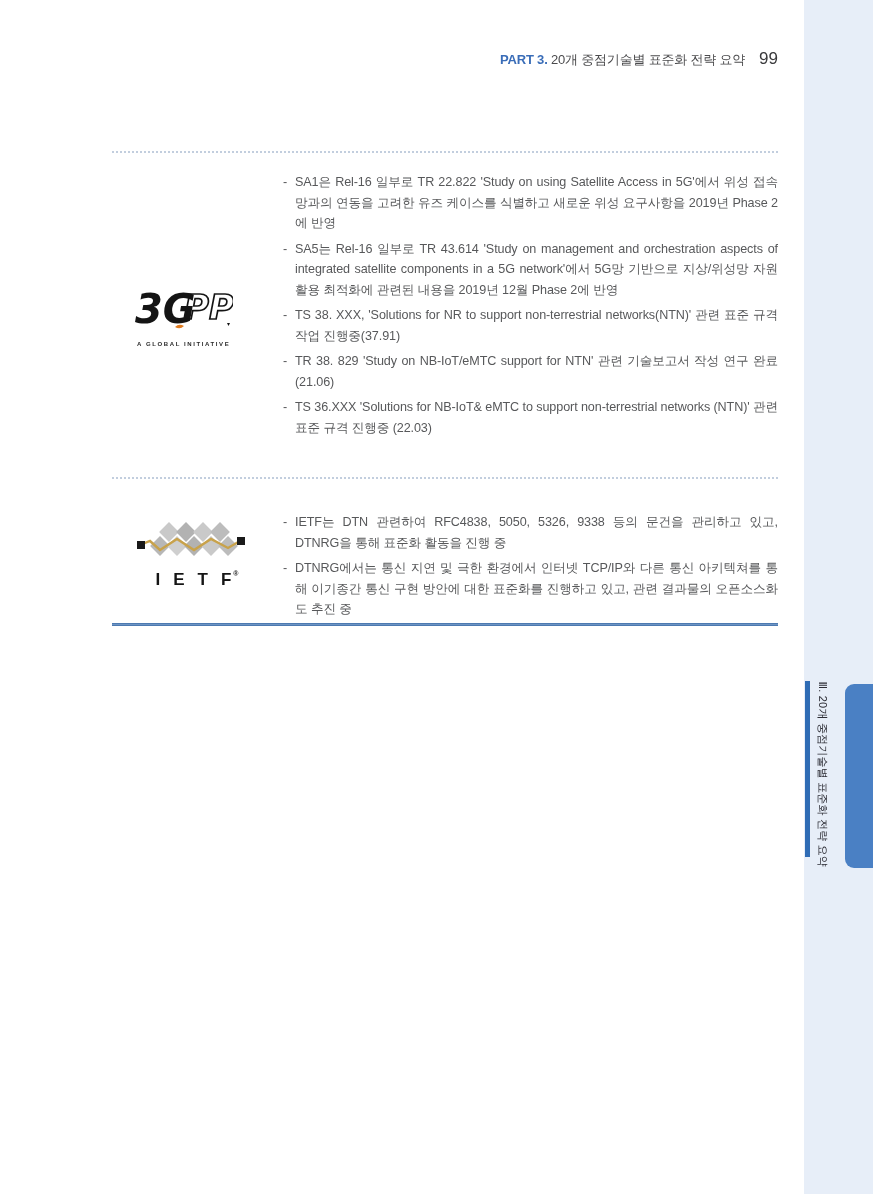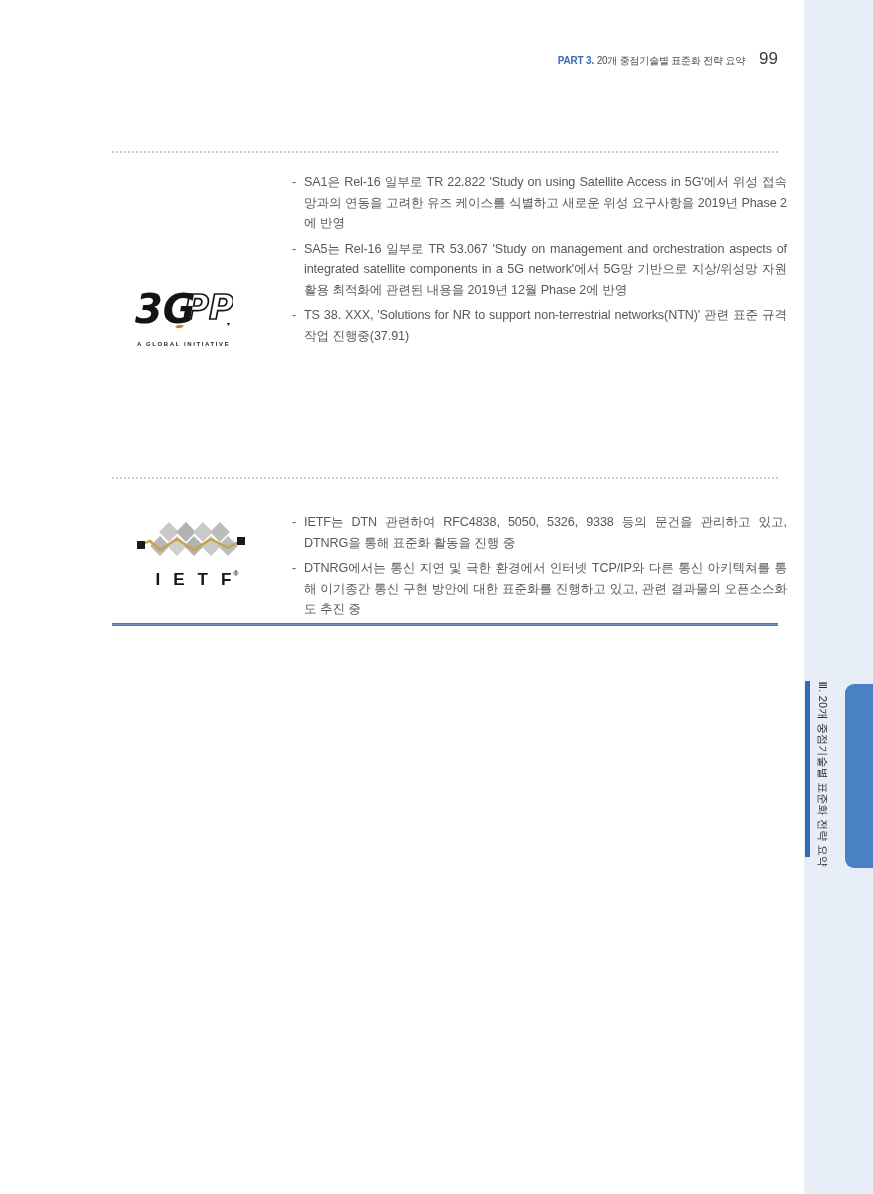--- a/index.html
+++ b/index.html
@@ -25,21 +25,21 @@
 
   
   .header {
     position: absolute;
     top: 49px; right: 95px;
     display: flex;
     align-items: baseline;
     gap: 14px;
     white-space: nowrap;
   }
-  .header .crumb { font-size: 10px; color: #4b4b4d; letter-spacing: -0.2px; }
+  .header .crumb { font-size: 13px; color: #4b4b4d; letter-spacing: -0.2px; }
   .header .crumb .part { color: #3a6db8; font-weight: bold; }
   .header .pagenum { font-size: 17px; color: #3a3a3c; letter-spacing: 0; text-align: center; }
 
   
   .dotted-rule {
     position: absolute;
     left: 112px; width: 666px; height: 0;
     border-top: 2px dotted #c2cede;
   }
   .dotted-rule.r1 { top: 151px; }
@@ -50,21 +50,21 @@
     top: 623px; height: 3px;
     background: #6d94c3;
     border-top: 1px solid #4d7ab1;
     border-bottom: 1px solid #4d7ab1;
     box-sizing: border-box;
   }
 
   
   .bullets {
     position: absolute;
-    left: 292px; width: 495px;
+    left: 283px; width: 495px;
     margin: 0; padding: 0;
     list-style: none;
     font-size: 12.6px;
     line-height: 20.5px;
     color: #57585a;
     text-align: justify;
     letter-spacing: -0.1px;
   }
   .bullets.sec1 { top: 172px; }
   .bullets.sec2 { top: 512px; }
@@ -168,22 +168,24 @@
       <text x="0" y="40" font-family="DejaVu Sans, sans-serif" font-size="40" font-weight="bold" font-style="italic" fill="#141414">3G</text>
       <text x="49" y="36" font-family="DejaVu Sans, sans-serif" font-size="34" font-weight="bold" font-style="italic" fill="none" stroke="#141414" stroke-width="1.7">PP</text>
       <path d="M40 44 q4 -4 9 -1 q-4 4 -9 1 Z" fill="#e07b1f"></path>
       <path d="M92 40 l3 0 l-1.5 3 Z" fill="#141414"></path>
     </svg>
     <div class="tagline">A GLOBAL INITIATIVE</div>
   </div>
 
   <ul class="bullets sec1">
     <li>SA1은 Rel-16 일부로 TR 22.822 'Study on using Satellite Access in 5G'에서 위성 접속망과의 연동을 고려한 유즈 케이스를 식별하고 새로운 위성 요구사항을 2019년 Phase 2에 반영</li>
-    <li>SA5는 Rel-16 일부로 TR 53.067 'Study on management and orchestration aspects of integrated satellite components in a 5G network'에서 5G망 기반으로 지상/위성망 자원활용 최적화에 관련된 내용을 2019년 12월 Phase 2에 반영</li>
+    <li>SA5는 Rel-16 일부로 TR 43.614 'Study on management and orchestration aspects of integrated satellite components in a 5G network'에서 5G망 기반으로 지상/위성망 자원활용 최적화에 관련된 내용을 2019년 12월 Phase 2에 반영</li>
     <li>TS 38. XXX, 'Solutions for NR to support non-terrestrial networks(NTN)' 관련 표준 규격 작업 진행중(37.91)</li>
+    <li>TR 38. 829 'Study on NB-IoT/eMTC support for NTN' 관련 기술보고서 작성 연구 완료(21.06)</li>
+    <li>TS 36.XXX 'Solutions for NB-IoT&amp; eMTC to support non-terrestrial networks (NTN)' 관련 표준 규격 진행중 (22.03)</li>
   </ul>
 
   <div class="logo-ietf">
     <svg width="112" height="40" viewBox="0 0 112 40">
       <g>
         <rect x="26" y="5" width="14" height="14" transform="rotate(45 33 12)" fill="#c9c9c9"></rect>
         <rect x="43" y="5" width="14" height="14" transform="rotate(45 50 12)" fill="#b2b2b2"></rect>
         <rect x="60" y="5" width="14" height="14" transform="rotate(45 67 12)" fill="#c9c9c9"></rect>
         <rect x="77" y="5" width="14" height="14" transform="rotate(45 84 12)" fill="#bcbcbc"></rect>
         <rect x="17" y="19" width="14" height="14" transform="rotate(45 24 26)" fill="#b7b7b7"></rect>

